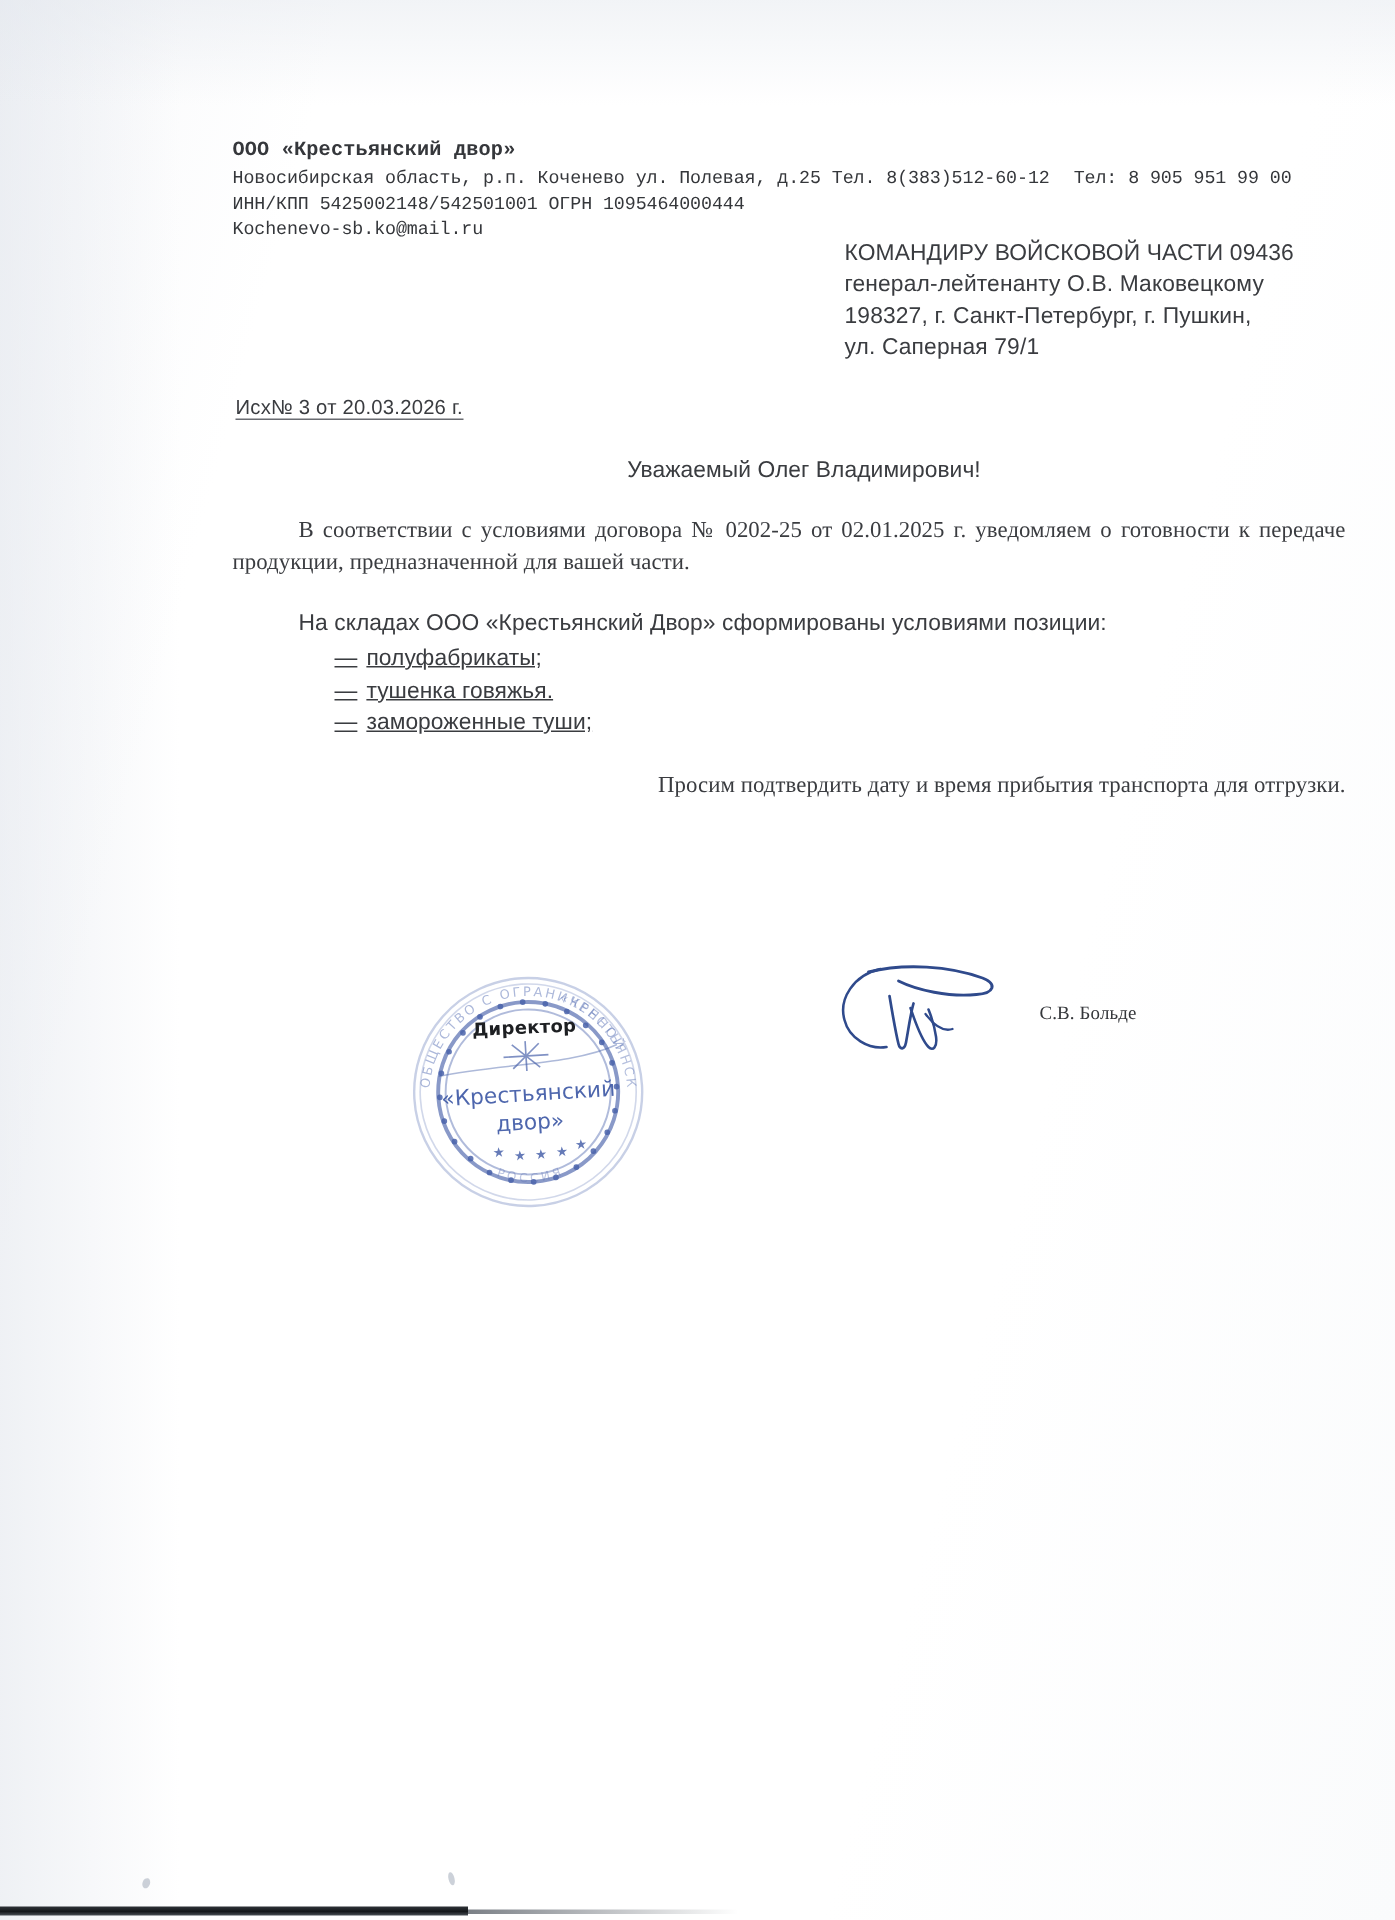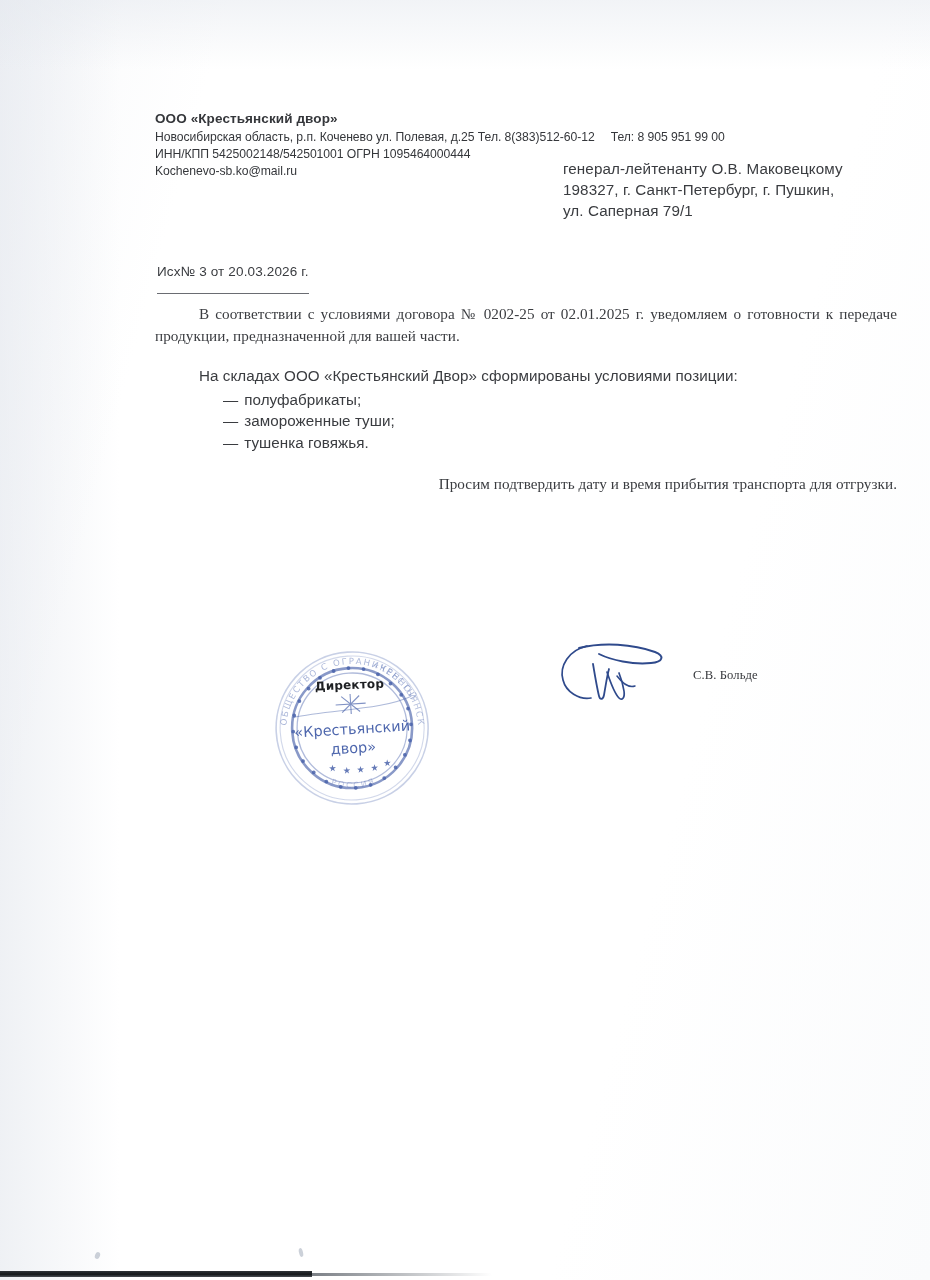--- a/index.html
+++ b/index.html
@@ -47,23 +47,23 @@
     position: absolute;
     left: 155px;
     top: 0;
     width: 740px;
   }
 
   
   .letterhead {
     position: absolute;
     left: 0;
-    top: 111px;
+    top: 93px;
     width: 640px;
-    font-family: Liberation Sans, sans-serif;
+    font-family: Liberation Mono, monospace;
     color: #35373b;
   }
   .lh-company {
     font-size: 13.5px;
     font-weight: bold;
     letter-spacing: .1px;
     margin-bottom: 3px;
   }
   .lh-line {
     font-size: 12.2px;
@@ -86,21 +86,21 @@
   }
 
   
   .refline {
     position: absolute;
     left: 2px;
     top: 264px;
     font-size: 13.5px;
     color: #3a3c40;
     border-bottom: 1px solid #6a6c72;
-    padding-bottom: 14px;
+    padding-bottom: 0;
     display: inline-block;
     letter-spacing: .15px;
   }
 
   
   .body-block {
     position: absolute;
     left: 0px;
     top: 303px;
     width: 742px;
@@ -123,20 +123,21 @@
   .para.noindent-last { text-align: right; }
   .para.intro { text-align: justify; }
   .list-lead {
     margin: 0 0 2px 0;
     text-indent: 44px;
   }
   ul.items {
     list-style: none;
     margin: 0 0 20px 0;
     padding: 0 0 0 68px;
+    text-decoration: underline;
   }
   ul.items li {
     margin: 0;
     line-height: 21.5px;
   }
   ul.items li .dash { margin-right: 6px; }
 
   
   .sig-zone {
     position: absolute;
@@ -226,38 +227,40 @@
     <div class="letterhead">
       <div class="lh-company">ООО «Крестьянский двор»</div>
       <div class="lh-line">
         <span>Новосибирская область, р.п. Коченево ул. Полевая, д.25 Тел. 8(383)512-60-12</span><span class="lh-phone2">Тел: 8 905 951 99 00</span>
       </div>
       <div class="lh-line">ИНН/КПП  5425002148/542501001 ОГРН 1095464000444</div>
       <div class="lh-line">Kochenevo-sb.ko@mail.ru</div>
     </div>
 
     <div class="addressee">
+      <div>КОМАНДИРУ ВОЙСКОВОЙ ЧАСТИ 09436</div>
       <div>генерал-лейтенанту О.В. Маковецкому</div>
       <div>198327, г. Санкт-Петербург, г. Пушкин,</div>
       <div>ул. Саперная 79/1</div>
     </div>
 
     <div class="refline">Исх№ 3 от 20.03.2026 г.</div>
 
     <div class="body-block">
 
+      <p class="salutation">Уважаемый Олег Владимирович!</p>
 
       <p class="para intro">В соответствии с условиями договора № 0202-25 от 02.01.2025 г. уведомляем о готовности к передаче продукции, предназначенной для вашей части.</p>
 
       <p class="list-lead">На складах ООО «Крестьянский Двор» сформированы условиями позиции:</p>
 
       <ul class="items">
         <li><span class="dash">—</span><span>полуфабрикаты;</span></li>
+        <li><span class="dash">—</span><span>тушенка говяжья.</span></li>
         <li><span class="dash">—</span><span>замороженные туши;</span></li>
-        <li><span class="dash">—</span><span>тушенка говяжья.</span></li>
       </ul>
 
 
       <p class="para noindent-last">Просим подтвердить дату и время прибытия транспорта для отгрузки.</p>
     </div>
 
     <div class="sig-zone">
 
       <div class="stamp">
         <svg viewBox="0 0 178 168" xmlns="http://www.w3.org/2000/svg">

